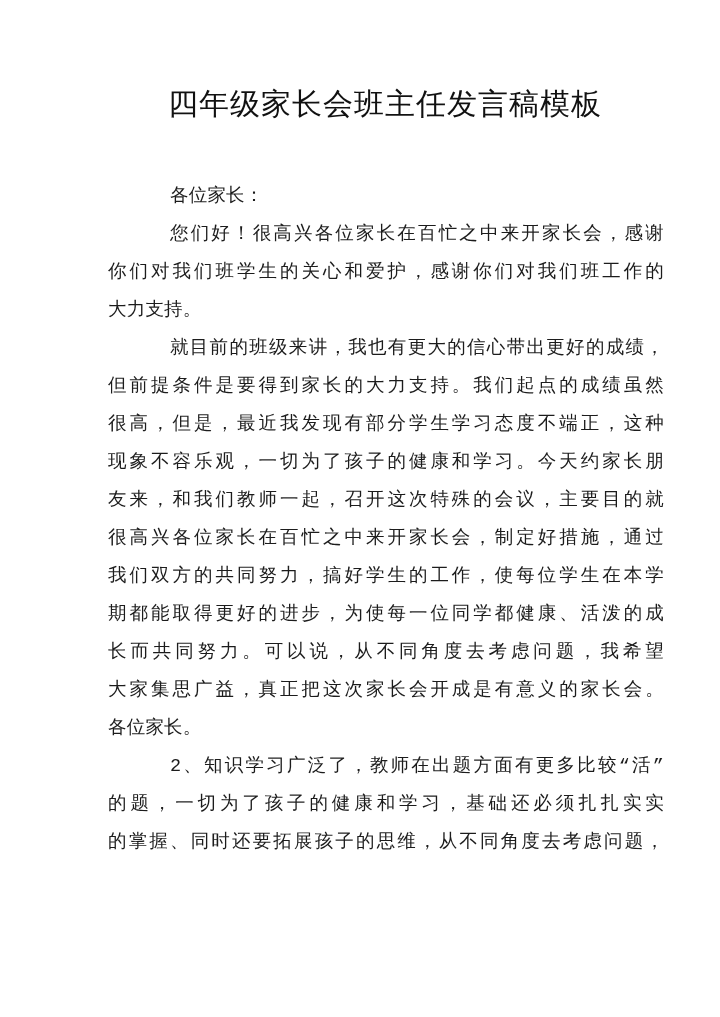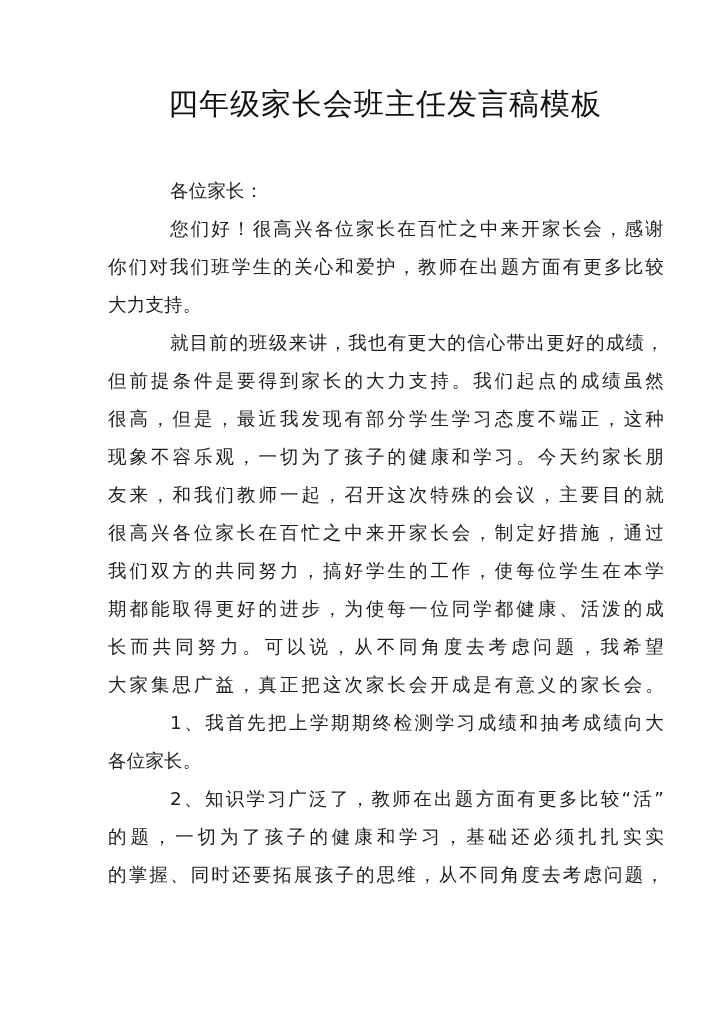--- a/index.html
+++ b/index.html
@@ -32,22 +32,23 @@
       text-align: center;
       font-family: "DejaVu Serif", "Liberation Serif", serif;
       font-size: 30px;
       letter-spacing: 1px;
       color: #111111;
       line-height: 40px;
     }
     .body-text {
       position: absolute;
       left: 83px;
-      top: 172px;
+      top: 178px;
       width: 556px;
+      font-family: Liberation Mono, monospace;
     }
     .line {
       height: 38px;
       line-height: 38px;
       font-size: 18.5px;
       white-space: nowrap;
       letter-spacing: 0.2px;
       color: #1c1c1c;
     }
     .line.indent {
@@ -60,31 +61,30 @@
   </style>
 </head>
 <body>
 
 <div class="page">
   <div class="title">四年级家长会班主任发言稿模板</div>
 
   <div class="body-text">
     <div class="line indent">各位家长：</div>
     <div class="line indent justify">您们好！很高兴各位家长在百忙之中来开家长会，感谢</div>
-    <div class="line justify">你们对我们班学生的关心和爱护，教师在出题方面有更多比较</div>
+    <div class="line justify">你们对我们班学生的关心和爱护，感谢你们对我们班工作的</div>
     <div class="line">大力支持。</div>
     <div class="line indent justify">就目前的班级来讲，我也有更大的信心带出更好的成绩，</div>
     <div class="line justify">但前提条件是要得到家长的大力支持。我们起点的成绩虽然</div>
     <div class="line justify">很高，但是，最近我发现有部分学生学习态度不端正，这种</div>
     <div class="line justify">现象不容乐观，一切为了孩子的健康和学习。今天约家长朋</div>
     <div class="line justify">友来，和我们教师一起，召开这次特殊的会议，主要目的就</div>
     <div class="line justify">很高兴各位家长在百忙之中来开家长会，制定好措施，通过</div>
     <div class="line justify">我们双方的共同努力，搞好学生的工作，使每位学生在本学</div>
     <div class="line justify">期都能取得更好的进步，为使每一位同学都健康、活泼的成</div>
     <div class="line justify">长而共同努力。可以说，从不同角度去考虑问题，我希望</div>
     <div class="line justify">大家集思广益，真正把这次家长会开成是有意义的家长会。</div>
-    <div class="line indent justify">1、我首先把上学期期终检测学习成绩和抽考成绩向大</div>
     <div class="line">各位家长。</div>
     <div class="line indent justify">2、知识学习广泛了，教师在出题方面有更多比较“活”</div>
     <div class="line justify">的题，一切为了孩子的健康和学习，基础还必须扎扎实实</div>
     <div class="line justify">的掌握、同时还要拓展孩子的思维，从不同角度去考虑问题，</div>
   </div>
 </div>
 
 </body></html>

